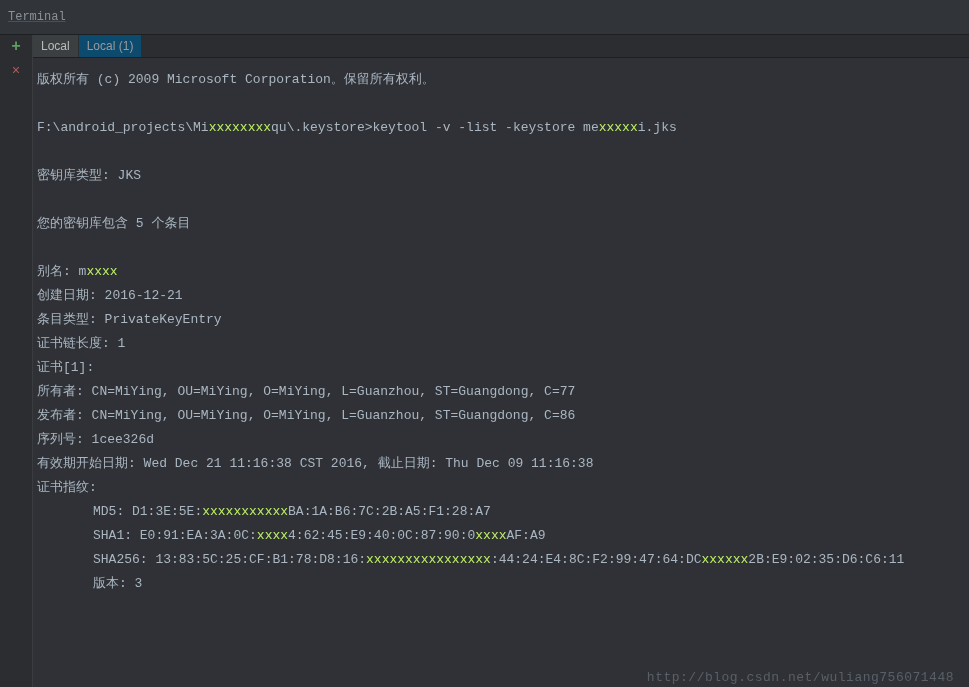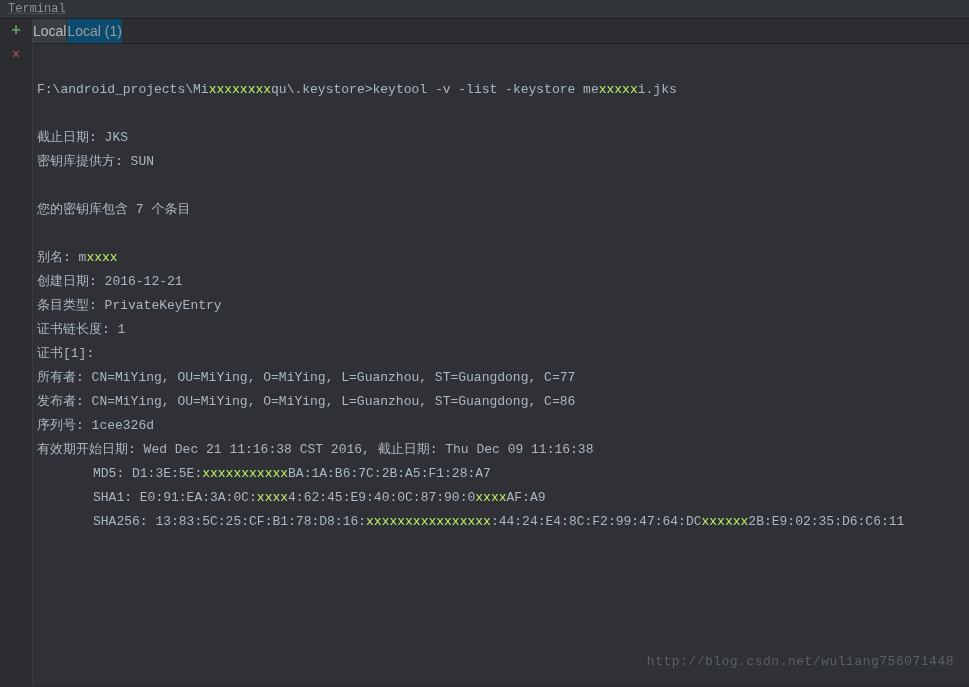--- a/index.html
+++ b/index.html
@@ -12,21 +12,21 @@
       font-family: "Consolas", "Courier New", monospace;
       font-size: 13px;
       color: #a9b7c6;
       width: 969px;
       height: 687px;
       overflow: hidden;
     }
     .title-bar {
       background: #313438;
       color: #8a9199;
-      padding: 2px 8px;
+      padding: 10px 8px;
       font-size: 12px;
       text-decoration: underline;
       text-decoration-color: rgba(138,145,153,0.3);
       border-bottom: 1px solid #1e1f22;
     }
     .main {
       display: flex;
       height: calc(100% - 20px);
     }
     .left-gutter {
@@ -52,24 +52,24 @@
       flex: 1;
       display: flex;
       flex-direction: column;
     }
     .tabs {
       display: flex;
       background: #2b2d30;
       border-bottom: 1px solid #1e1f22;
     }
     .tab {
-      padding: 4px 0;
+      padding: 4px 8px;
       background: #3c3f41;
       color: #bbbbbb;
-      font-size: 14px;
+      font-size: 12px;
       border-right: 1px solid #2b2d30;
       cursor: pointer;
       font-family: sans-serif;
     }
     .tab.inactive {
       background: #0c4a6e;
       color: #9a9a9a;
     }
     .terminal {
       flex: 1;
@@ -115,37 +115,39 @@
     <div class="gutter-btn close-btn">×</div>
   </div>
 
   <div class="content-area">
     <div class="tabs">
       <div class="tab">Local</div>
       <div class="tab inactive">Local (1)</div>
     </div>
 
     <div class="terminal">
+      <div class="terminal-line">版权所有 (c) 2009 Microsoft Corporation。保留所有权利。</div>
       <div class="terminal-line"></div>
       <div class="terminal-line"><span>F:\android_projects\Mi</span><span class="redacted">xxxxxxxx</span><span>qu\.keystore&gt;keytool -v -list -keystore me</span><span class="redacted">xxxxx</span><span>i.jks</span></div>
       <div class="terminal-line"></div>
-      <div class="terminal-line">截止日期: JKS</div>
-      <div class="terminal-line">密钥库提供方: SUN</div>
+      <div class="terminal-line">密钥库类型: JKS</div>
       <div class="terminal-line"></div>
-      <div class="terminal-line">您的密钥库包含 7 个条目</div>
+      <div class="terminal-line">您的密钥库包含 5 个条目</div>
       <div class="terminal-line"></div>
       <div class="terminal-line"><span>别名: </span><span>m</span><span class="redacted">xxxx</span></div>
       <div class="terminal-line">创建日期: 2016-12-21</div>
       <div class="terminal-line">条目类型: PrivateKeyEntry</div>
       <div class="terminal-line">证书链长度: 1</div>
       <div class="terminal-line">证书[1]:</div>
       <div class="terminal-line">所有者: CN=MiYing, OU=MiYing, O=MiYing, L=Guanzhou, ST=Guangdong, C=77</div>
       <div class="terminal-line">发布者: CN=MiYing, OU=MiYing, O=MiYing, L=Guanzhou, ST=Guangdong, C=86</div>
       <div class="terminal-line">序列号: 1cee326d</div>
       <div class="terminal-line">有效期开始日期: Wed Dec 21 11:16:38 CST 2016, 截止日期: Thu Dec 09 11:16:38</div>
+      <div class="terminal-line">证书指纹:</div>
       <div class="terminal-line indent"><span>MD5: D1:3E:5E:</span><span class="redacted">xxxxxxxxxxx</span><span>BA:1A:B6:7C:2B:A5:F1:28:A7</span></div>
       <div class="terminal-line indent"><span>SHA1: E0:91:EA:3A:0C:</span><span class="redacted">xxxx</span><span>4:62:45:E9:40:0C:87:90:0</span><span class="redacted">xxxx</span><span>AF:A9</span></div>
       <div class="terminal-line indent"><span>SHA256: 13:83:5C:25:CF:B1:78:D8:16:</span><span class="redacted">xxxxxxxxxxxxxxxx</span><span>:44:24:E4:8C:F2:99:47:64:DC</span><span class="redacted">xxxxxx</span><span>2B:E9:02:35:D6:C6:11</span></div>
+      <div class="terminal-line indent">版本: 3</div>
 
       <div class="watermark">http://blog.csdn.net/wuliang756071448</div>
     </div>
   </div>
 </div>
 
 </body></html>

